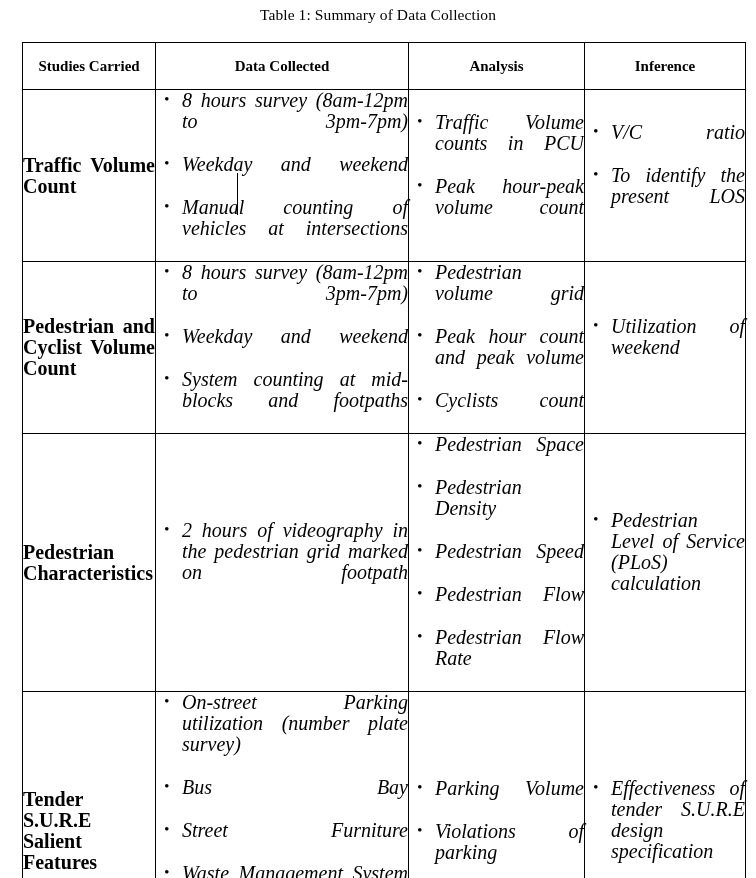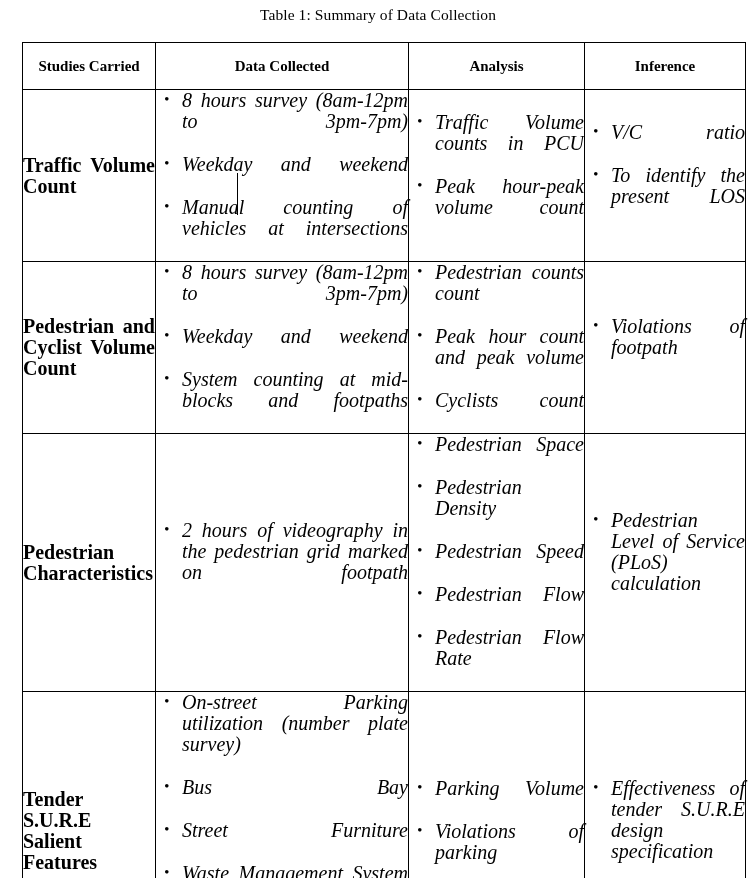--- a/index.html
+++ b/index.html
@@ -166,28 +166,28 @@
         </td>
         <td class="body-cell">
           <ul class="bullets">
             <li>8 hours survey (8am-12pm to 3pm-7pm)</li>
             <li>Weekday and weekend</li>
             <li>System counting at mid-blocks and footpaths</li>
           </ul>
         </td>
         <td class="body-cell">
           <ul class="bullets">
-            <li>Pedestrian counts count</li>
+            <li>Pedestrian volume grid</li>
             <li>Peak hour count and peak volume</li>
             <li>Cyclists count</li>
           </ul>
         </td>
         <td class="body-cell">
           <ul class="bullets">
-            <li>Violations of footpath</li>
+            <li>Utilization of weekend</li>
           </ul>
         </td>
       </tr>
 
       <tr>
         <td class="studies-cell">
           <span class="cellbox">Pedestrian Characteristics</span>
         </td>
         <td class="body-cell">
           <ul class="bullets">

